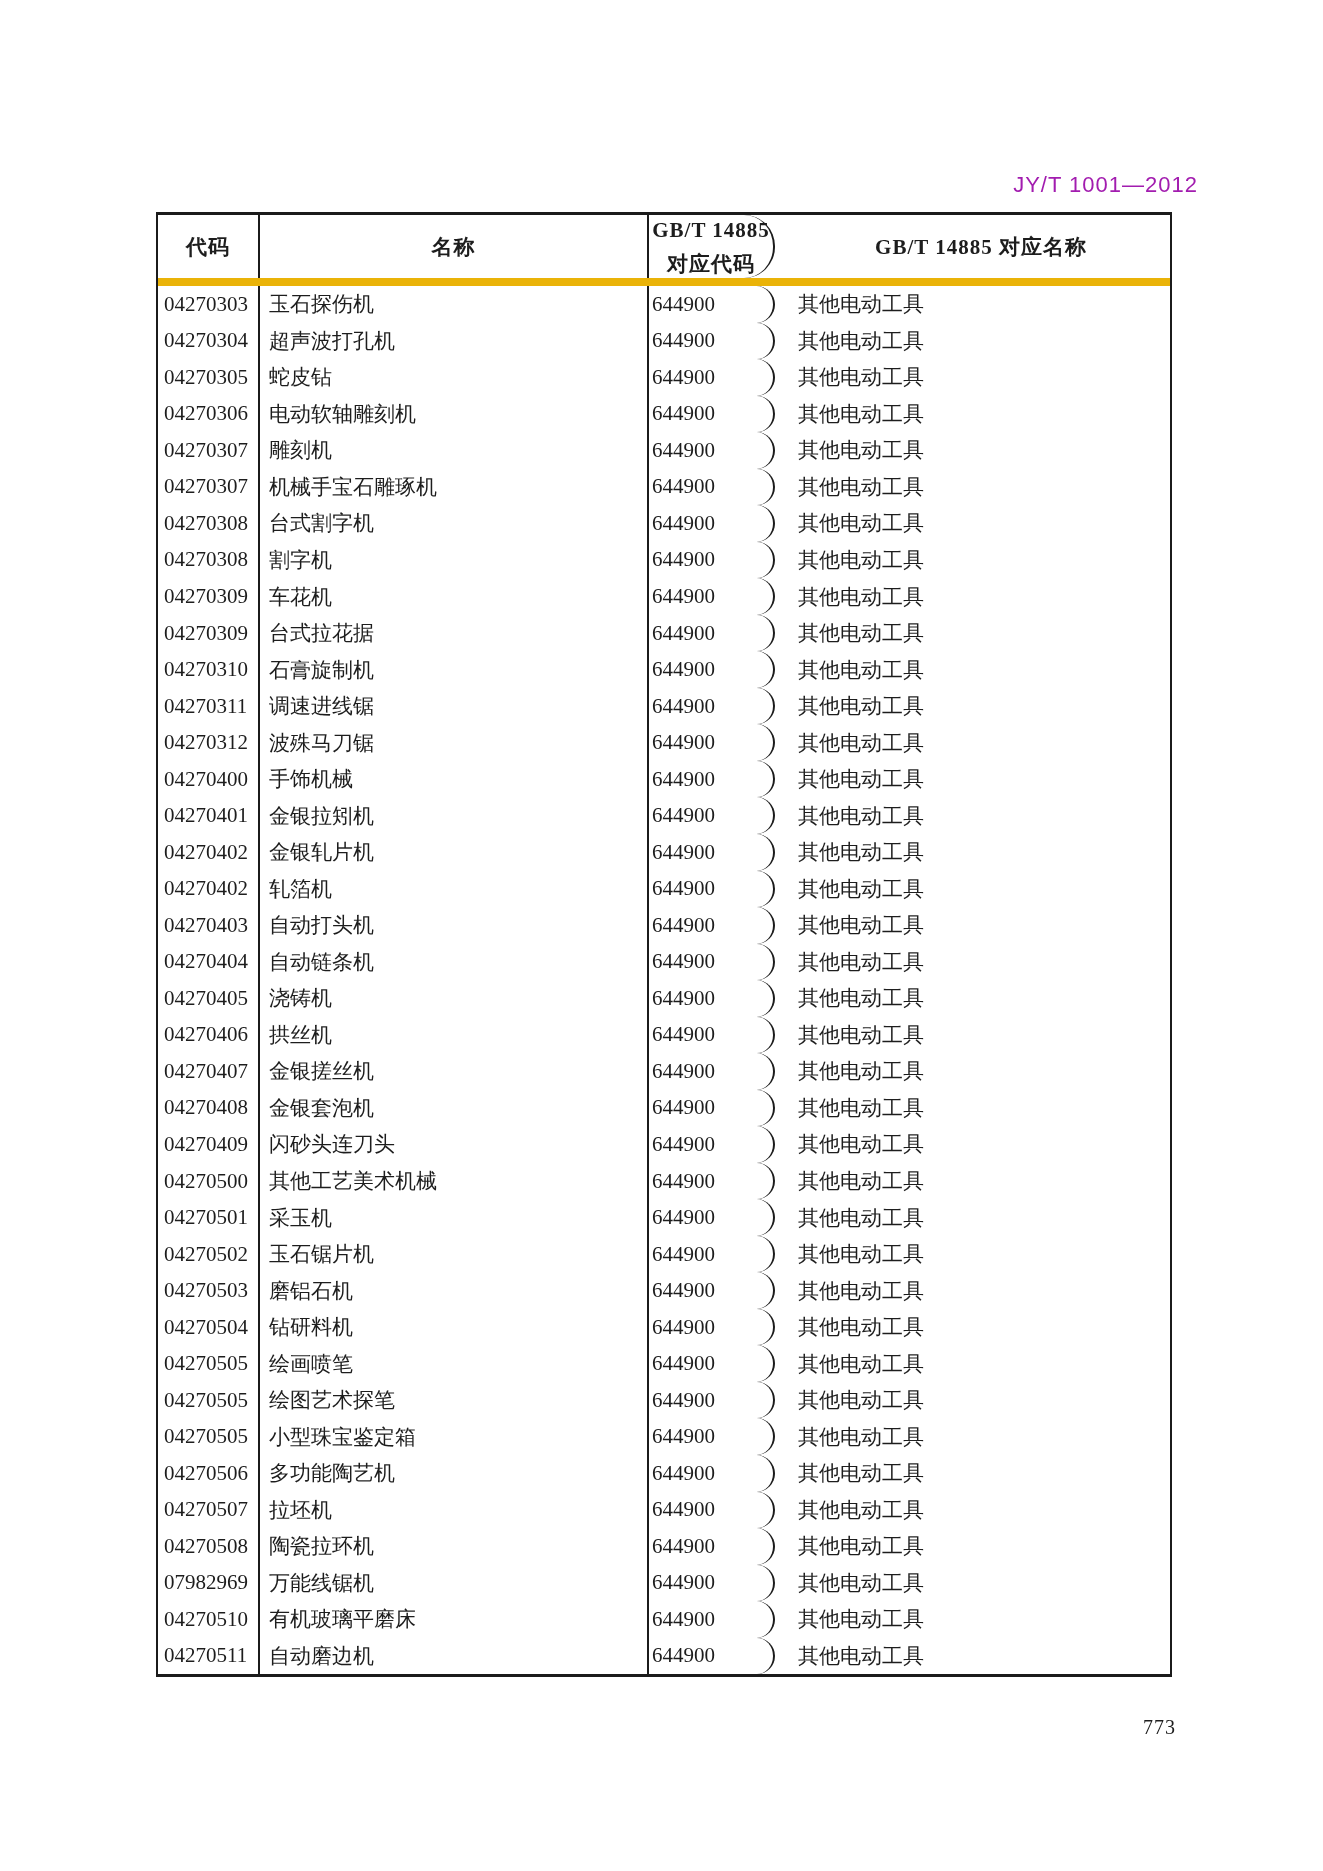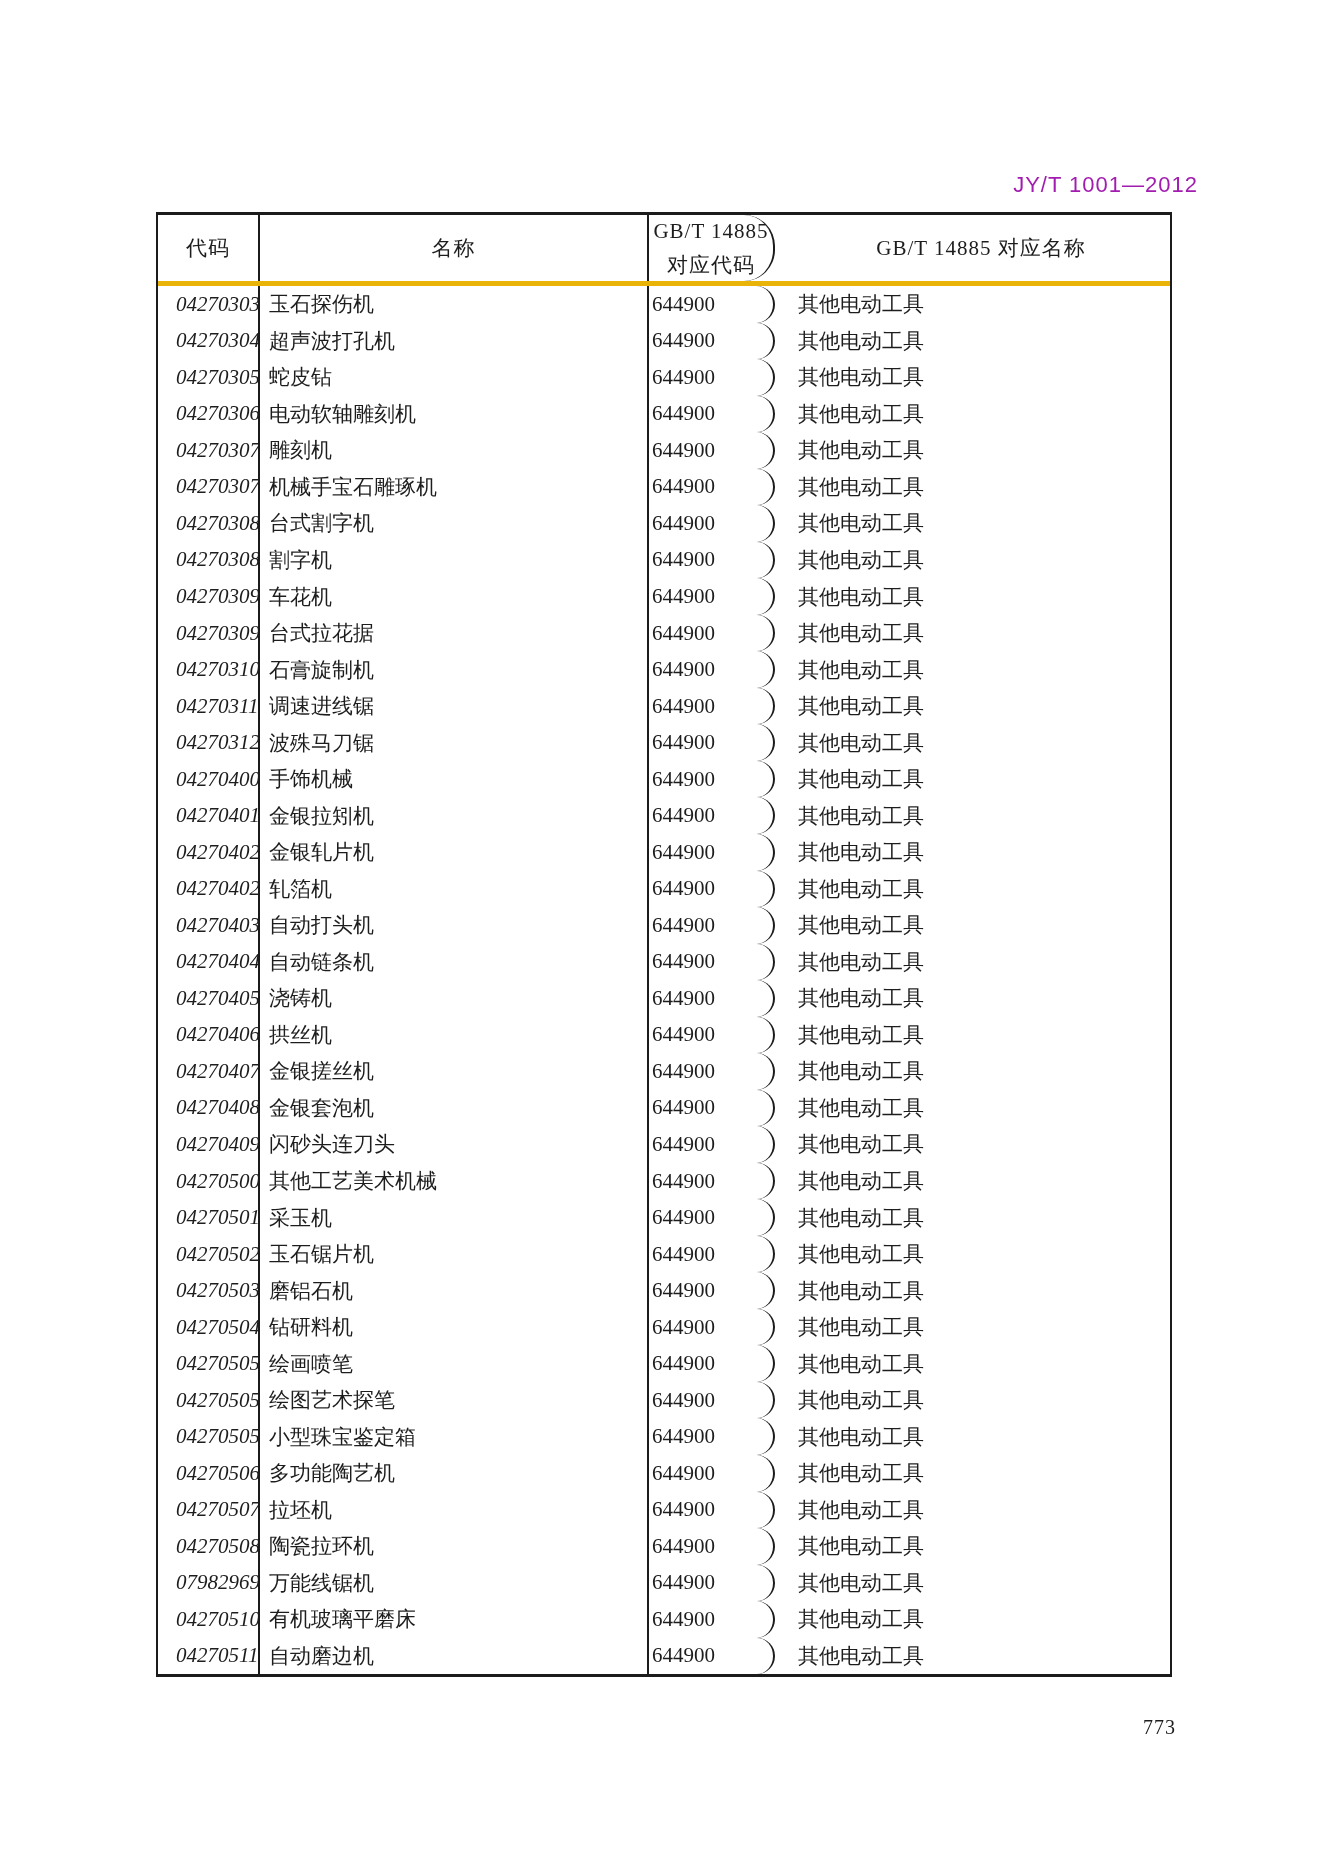--- a/index.html
+++ b/index.html
@@ -30,22 +30,22 @@
     width: 1016px;
     height: 1465px;
     border: 2px solid #1b1b1b;
     border-top-width: 3px;
     border-bottom-width: 3px;
     background: #ffffff;
   }
   .thead {
     display: flex;
     height: 71px;
-    border-bottom: 5px solid #eab308;
-    font-weight: normal;
+    border-bottom: 8px solid #eab308;
+    font-weight: bold;
   }
   .th {
     display: flex;
     align-items: center;
     justify-content: center;
     text-align: center;
     font-size: 21px;
     letter-spacing: 1px;
   }
   .th.c3 { flex-direction: column; justify-content: center; line-height: 34px; }
@@ -60,21 +60,21 @@
     height: calc(100% - 71px);
   }
   .tr { display: flex; flex: 1; min-height: 0; }
   .td {
     display: flex;
     align-items: center;
     font-size: 21px;
     white-space: nowrap;
     overflow: hidden;
   }
-  .td.c1 { padding-left: 18px; font-style: italic; }
+  .td.c1 { padding-left: 6px; }
   .td.c2 { padding-left: 9px; }
   .td.c3 { padding-left: 3px; }
   .td.c4 { padding-left: 23px; }
   .page-number {
     position: absolute;
     top: 1716px;
     left: 1143px;
     font-size: 20px;
     letter-spacing: 1px;
   }

